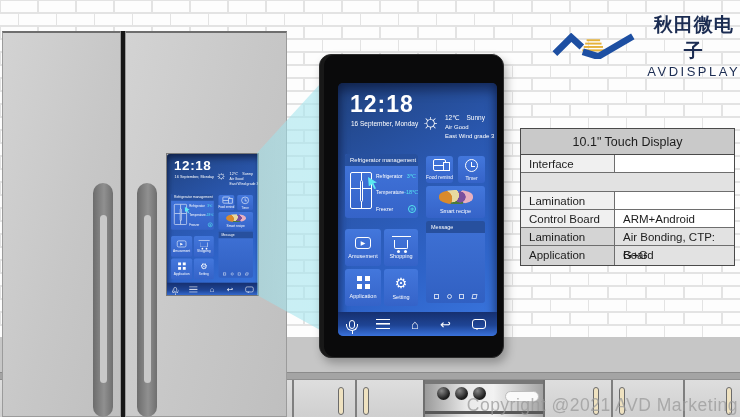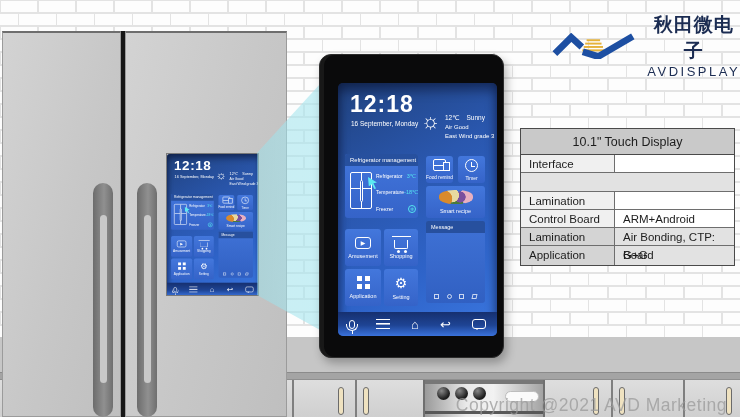--- a/index.html
+++ b/index.html
@@ -114,21 +114,21 @@
   .spec-label{width:94px;padding-left:8px;border-right:1px solid #6e6e6e;background:rgba(0,0,0,0.06);}
   .spec-value{flex:1;padding-left:8px;}
 
   
   .logo{position:absolute;left:552px;top:12px;display:flex;align-items:center;gap:9px;z-index:6;}
   .logo-txt{text-align:center;color:#1b2c52;}
   .logo-cn{font-size:19px;font-weight:bold;letter-spacing:1px;}
   .logo-en{font-size:13px;letter-spacing:2.5px;margin-top:0;}
 
   
-  .watermark{position:absolute;right:13px;top:395px;font-size:17.5px;color:#9a9a9a;opacity:.75;letter-spacing:.5px;z-index:7;}
+  .watermark{position:absolute;right:2px;top:395px;font-size:17.5px;color:#9a9a9a;opacity:.75;letter-spacing:.5px;z-index:7;}
 </style>
 </head>
 <body>
 
 <div class="stage">
 
   <svg class="wall" width="740" height="417">
     <defs>
       <pattern id="brick" width="38" height="26" patternUnits="userSpaceOnUse">
         <rect width="38" height="26" fill="#e9e9e9"></rect>

